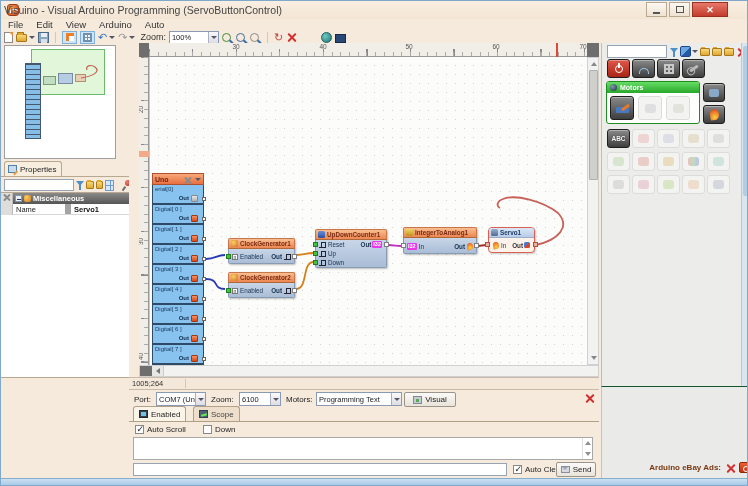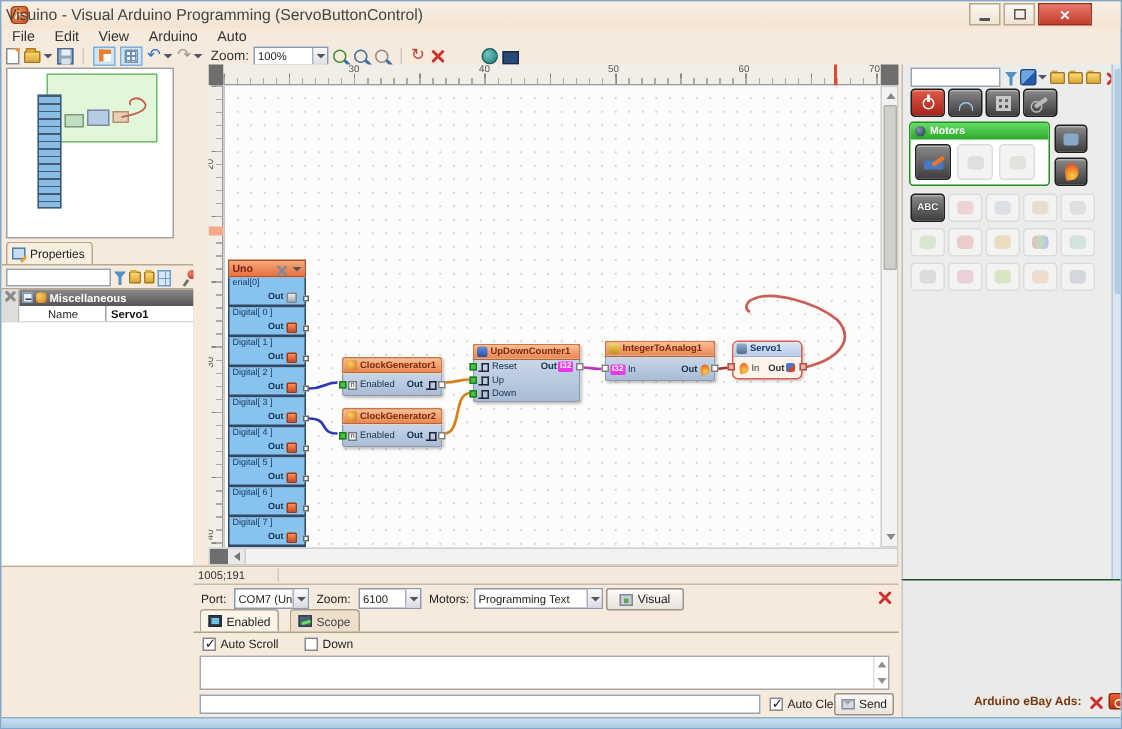--- a/index.html
+++ b/index.html
@@ -73,21 +73,21 @@
   .ic-pin::after { content:""; position:absolute; left:1px; top:6px; width:1.6px; height:5px; background:#707070; transform:rotate(35deg); }
   .cat-gutter { position:absolute; left:0; top:192px; width:12px; height:23px; background:#DDDDDA; border-right:1px solid #BBB; }
   .wrench { width:9px; height:9px; position:relative; margin:2px 0 0 1px; }
   .wrench::before, .wrench::after { content:""; position:absolute; left:4px; top:0; width:1.8px; height:9px; background:#8A8A8A; border-radius:1px; }
   .wrench::before { transform:rotate(45deg); } .wrench::after { transform:rotate(-45deg); }
   .cat-header { position:absolute; left:12px; top:192px; width:116px; height:11px; background:linear-gradient(#8A8A8A,#555); color:#FFF; font-size:7.5px; font-weight:bold; display:flex; align-items:center; gap:2px; padding-left:2px; }
   .collapse-box { width:7px; height:7px; background:#E8F0F8; border:1px solid #8098B0; position:relative; flex:none; }
   .collapse-box::after { content:""; position:absolute; left:1px; top:2.5px; width:3.5px; height:1px; background:#335; }
   .cat-ic { width:7px; height:7px; border-radius:2px; background:radial-gradient(circle at 35% 35%, #F8D060, #D07820); flex:none; }
   .prop-row { position:absolute; left:12px; top:203px; width:116px; height:11px; background:#FFF; border-bottom:1px solid #D8D8D8; font-size:7.5px; display:flex; align-items:center; }
-  .prop-name { width:58px; padding-left:19px; color:#222; border-right:1px solid #a3a3a3; height:100%; display:flex; align-items:center; }
+  .prop-name { width:58px; padding-left:3px; color:#222; border-right:6px solid #a3a3a3; height:100%; display:flex; align-items:center; }
   .prop-val { padding-left:3px; font-weight:bold; color:#111; }
   .props-body { position:absolute; left:0; top:214px; width:128px; height:162px; background:#FFF; border-top:none; }
   .props-frame { position:absolute; left:0; top:191px; width:128px; height:186px; border:1px solid #B8A890; }
 
   
   .corner-dk { background:#6E6E6E; }
   .hruler { position:absolute; left:148px; top:42px; width:438px; height:14px; background:#F1EEE7; border-bottom:1px solid #999;
     background-image:repeating-linear-gradient(to right,#AAA 0 1px,transparent 1px 8.7px),repeating-linear-gradient(to right,#888 0 1px,transparent 1px 43.5px);
     background-size:100% 4px,100% 7px; background-position:left bottom,left bottom; background-repeat:no-repeat,no-repeat; }
   .hnum { position:absolute; top:0; font-size:6.5px; color:#555; transform:translateX(-50%); }
@@ -552,21 +552,21 @@
     <span class="sarrow" style="left:3px;bottom:4px;border-left:3px solid transparent;border-right:3px solid transparent;border-top:4px solid #888"></span>
   </div>
   <div class="hscroll">
     <div class="hsc-block"></div>
     <div class="hsc-btn">
         <span class="sarrow" style="left:4px;top:2px;border-top:3px solid transparent;border-bottom:3px solid transparent;border-right:4px solid #777"></span>
       </div>
   </div>
 
   <div class="statusbar">
-    <span>1005;191</span>
+    <span>1005;264</span>
     <span class="status-sep"></span>
   </div>
 
   <div class="palette">
     <input class="pal-search" style="">
     <div class="pal-ics">
       <span class="ic-funnel"></span>
       <span style="display:flex;align-items:center">
           <span class="ic-bucket"></span>
           <span class="ddown"></span>

